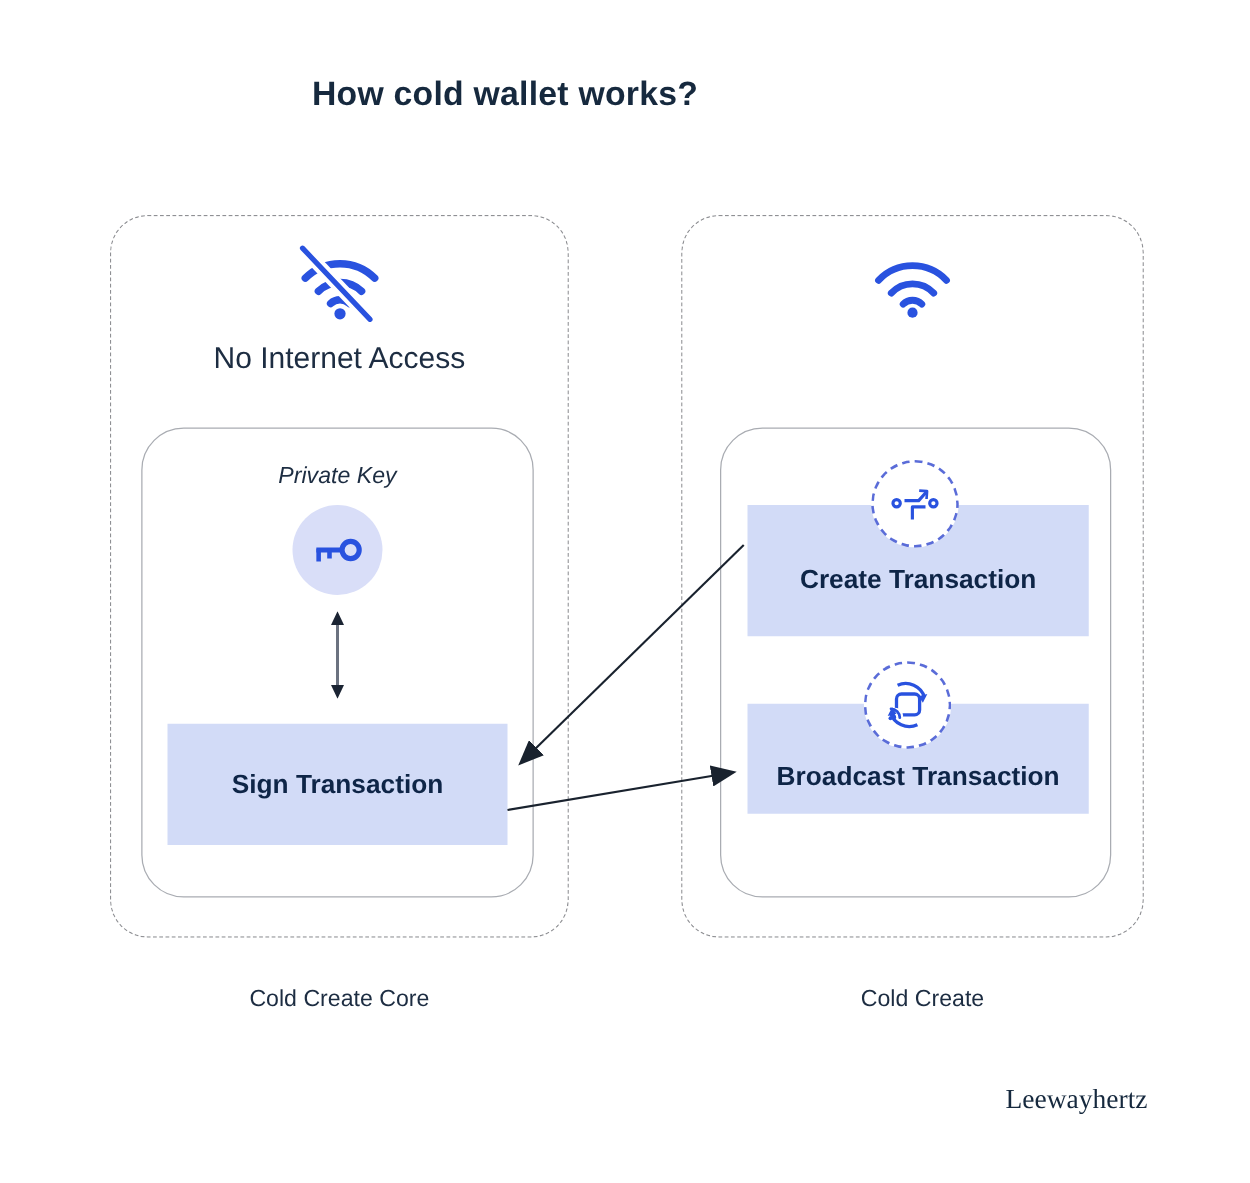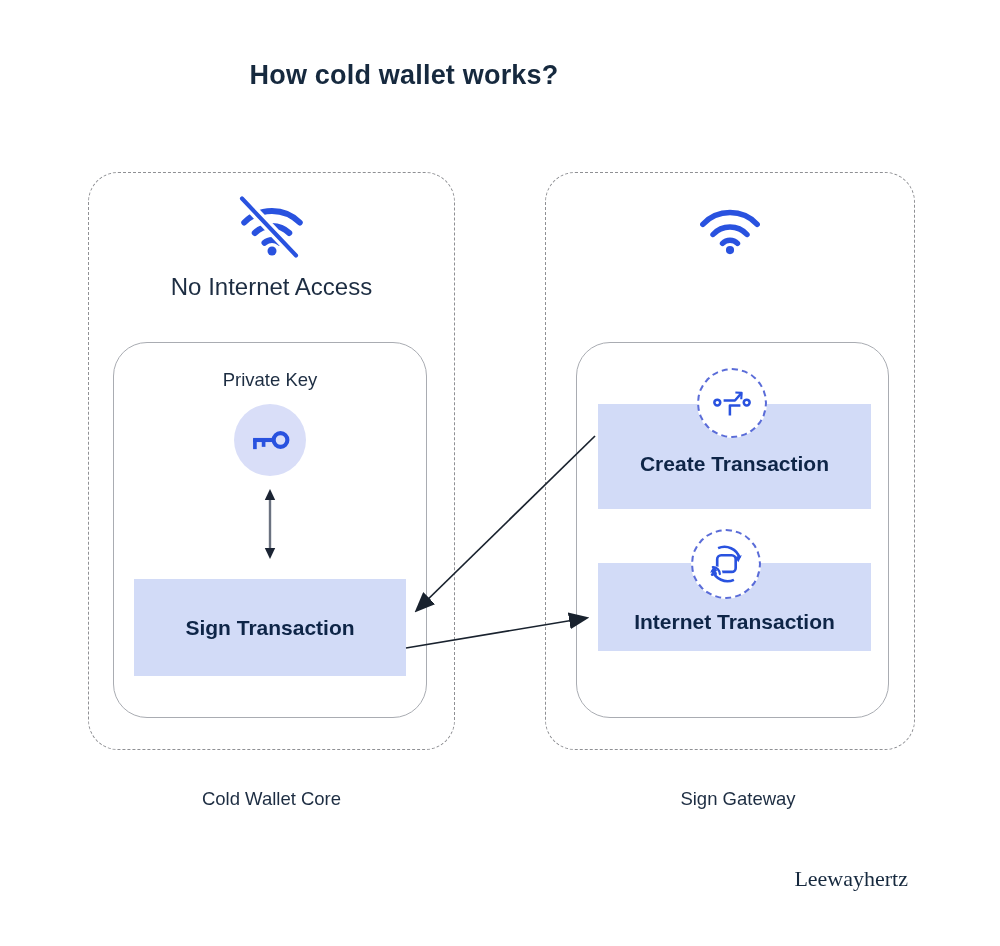--- a/index.html
+++ b/index.html
@@ -25,21 +25,21 @@
   .access-label{
     margin-top:14px;text-align:center;font-size:24px;color:var(--dark-text,#1d2d42);
   }
   .inner-box{
     position:absolute;background:#ffffff;box-sizing:border-box;
     border:1px solid var(--inner-border,#a9acb2);border-radius:34px;
   }
   .panel.left .inner-box{left:24px;top:169px;width:314px;height:376px;}
   .panel.right .inner-box{left:30px;top:169px;width:313px;height:376px;}
   .inner-title{
-    margin-top:26px;text-align:center;font-size:18.5px;color:var(--dark-text,#1d2d42);
+    margin-top:26px;text-align:center;font-size:18.5px;color:var(--dark-text,#1d2d42);font-style:italic;
   }
   .key-circle{
     width:72px;height:72px;border-radius:50%;
     background:var(--key-circle-fill,#d9def8);
     margin:13px auto 0;display:flex;align-items:center;justify-content:center;
   }
   .v-arrow{position:absolute;left:50%;transform:translateX(-50%);top:146px;}
   .fill-box{
     position:absolute;background:var(--box-fill,#d2dbf7);
     display:flex;align-items:center;justify-content:center;
@@ -58,21 +58,21 @@
   }
   .create-circle{left:120px;top:25px;}
   .broadcast-circle{left:114px;top:186px;}
   .caption{
     position:absolute;top:788px;text-align:center;font-size:18.5px;
     color:var(--dark-text,#1d2d42);
   }
   .caption.left{left:88px;width:367px;}
   .caption.right{left:553px;width:370px;}
   .logo{
-    position:absolute;top:866px;right:92px;
+    position:absolute;top:866px;right:82px;
     font-family:"Liberation Serif","DejaVu Serif",serif;
     font-size:22px;color:var(--title-text,#16293e);text-align:center;
   }
   .arrow-overlay{position:absolute;left:0;top:0;width:1000px;height:946px;z-index:5;pointer-events:none;}
   svg{display:block;}
 </style>
 </head>
 <body>
 
 <div class="title">How cold wallet works?</div>
@@ -105,21 +105,21 @@
         <line x1="8" y1="8" x2="8" y2="62" stroke="var(--v-arrow-line,#6b7280)" stroke-width="2.4"></line>
         <polygon points="8,0 2.8,11 13.2,11" fill="#1b2433"></polygon>
         <polygon points="8,70 2.8,59 13.2,59" fill="#1b2433"></polygon>
       </svg>
     </div>
     <div class="fill-box sign-box">
       <span class="box-label" style="margin-bottom:0;">Sign Transaction</span>
     </div>
   </div>
 </div>
-<div class="caption left">Cold Wallet Core</div>
+<div class="caption left">Cold Create Core</div>
 
 <div class="panel right">
   <div class="wifi-wrap">
     <svg width="68" height="56" viewBox="0 0 100 80" fill="none">
       <path d="M10 36 A 55 55 0 0 1 90 36" stroke="var(--accent-blue,#2952df)" stroke-width="8" stroke-linecap="round"></path>
       <path d="M25 51 A 34 34 0 0 1 75 51" stroke="var(--accent-blue,#2952df)" stroke-width="8" stroke-linecap="round"></path>
       <path d="M39 64 A 15.5 15.5 0 0 1 61 64" stroke="var(--accent-blue,#2952df)" stroke-width="8" stroke-linecap="round"></path>
       <circle cx="50" cy="74" r="6" fill="var(--accent-blue,#2952df)"></circle>
     </svg>
   </div>
@@ -146,26 +146,26 @@
         <path d="M20 57 A 16 16 0 0 1 36 73" stroke="var(--accent-blue,#2952df)" stroke-width="5" stroke-linecap="round"></path>
         <path d="M20 66 A 7 7 0 0 1 27 73" stroke="var(--accent-blue,#2952df)" stroke-width="5" stroke-linecap="round"></path>
         <circle cx="19" cy="74" r="3.5" fill="var(--accent-blue,#2952df)"></circle>
         <path d="M32 14 A 36 36 0 0 1 81 36" stroke="var(--accent-blue,#2952df)" stroke-width="6"></path>
         <polygon points="86,30 78,46 70,34" fill="var(--accent-blue,#2952df)"></polygon>
         <path d="M68 86 A 36 36 0 0 1 19 64" stroke="var(--accent-blue,#2952df)" stroke-width="6"></path>
         <polygon points="14,70 22,54 30,66" fill="var(--accent-blue,#2952df)"></polygon>
       </svg>
     </div>
     <div class="fill-box broadcast-box">
-      <span class="box-label">Internet Transaction</span>
+      <span class="box-label">Broadcast Transaction</span>
     </div>
 
   </div>
 </div>
-<div class="caption right">Sign Gateway</div>
+<div class="caption right">Cold Create</div>
 
 <svg class="arrow-overlay" viewBox="0 0 1000 946">
   <defs>
     <marker id="head" markerWidth="12" markerHeight="10" refX="10" refY="5" orient="auto">
       <path d="M0,0 L12,5 L0,10 Z" fill="var(--arrow,#19222e)"></path>
     </marker>
   </defs>
   <line x1="595" y1="436" x2="417" y2="610" stroke="var(--arrow,#19222e)" stroke-width="1.7" marker-end="url(#head)"></line>
   <line x1="406" y1="648" x2="586" y2="618" stroke="var(--arrow,#19222e)" stroke-width="1.7" marker-end="url(#head)"></line>
 </svg>

